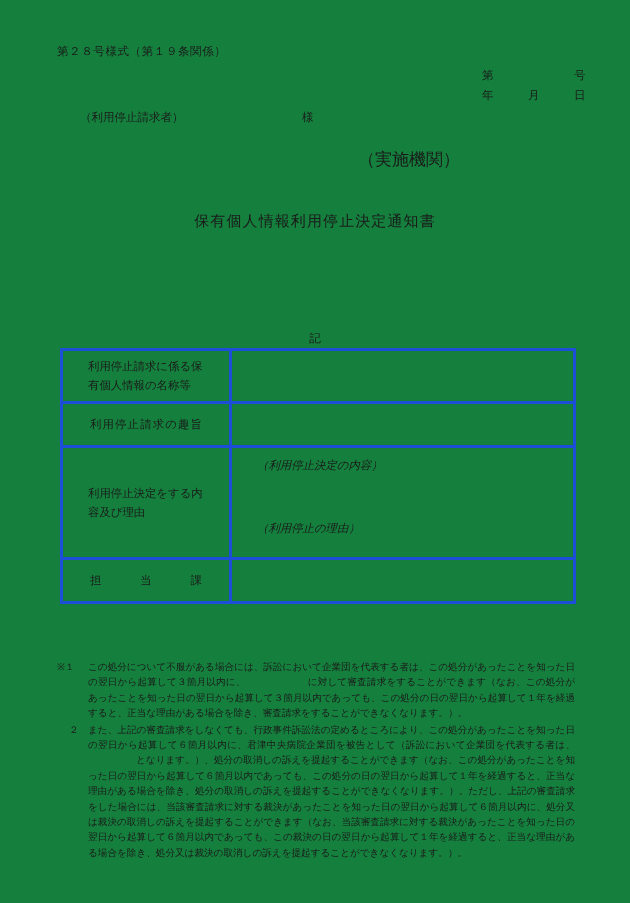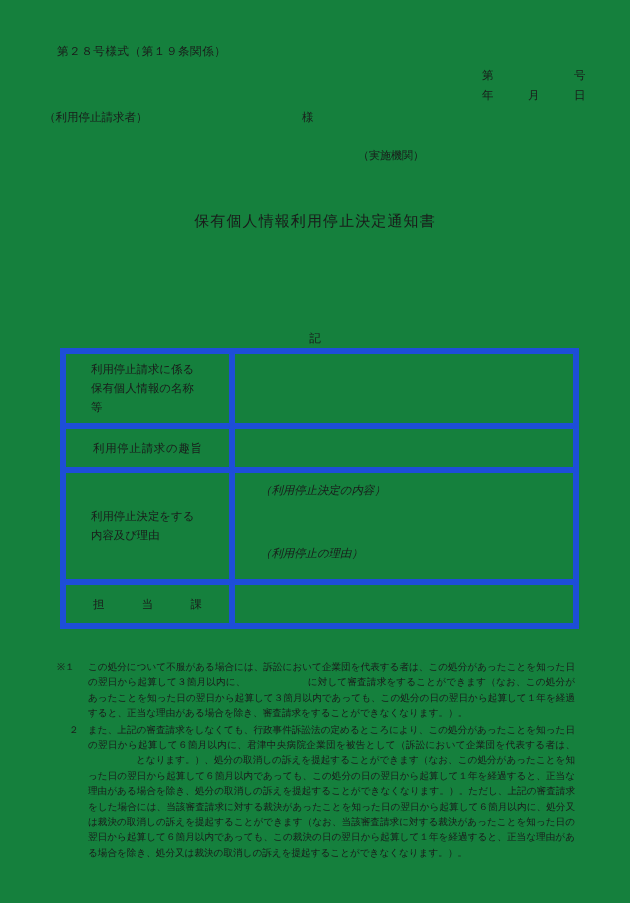--- a/index.html
+++ b/index.html
@@ -38,36 +38,36 @@
   }
   .doc-date {
     position: absolute;
     left: 482px;
     top: 88px;
     font-size: 11.5px;
     white-space: pre;
   }
   .addressee {
     position: absolute;
-    left: 44px;
+    left: 80px;
     top: 110px;
     font-size: 11.5px;
     white-space: pre;
   }
   .addressee-honorific {
     position: absolute;
     left: 302px;
     top: 110px;
     font-size: 11.5px;
   }
   .agency {
     position: absolute;
     left: 358px;
     top: 148px;
-    font-size: 11px;
+    font-size: 17px;
     font-family: Liberation Serif, serif;
   }
 
   
   .doc-title {
     position: absolute;
     left: 0;
     top: 212px;
     width: 630px;
     text-align: center;
@@ -103,21 +103,21 @@
   
   .form-table {
     position: absolute;
     left: 60px;
     top: 348px;
     width: 513px;
     border-collapse: collapse;
     table-layout: fixed;
   }
   .form-table td {
-    border: 6px solid #1d4ed8;
+    border: 3px solid #1d4ed8;
     font-size: 11.4px;
     vertical-align: middle;
     padding: 6px 25px;
     box-sizing: border-box;
     line-height: 19px;
   }
   .form-table td.label {
     width: 169px;
   }
   .form-table td.value {

